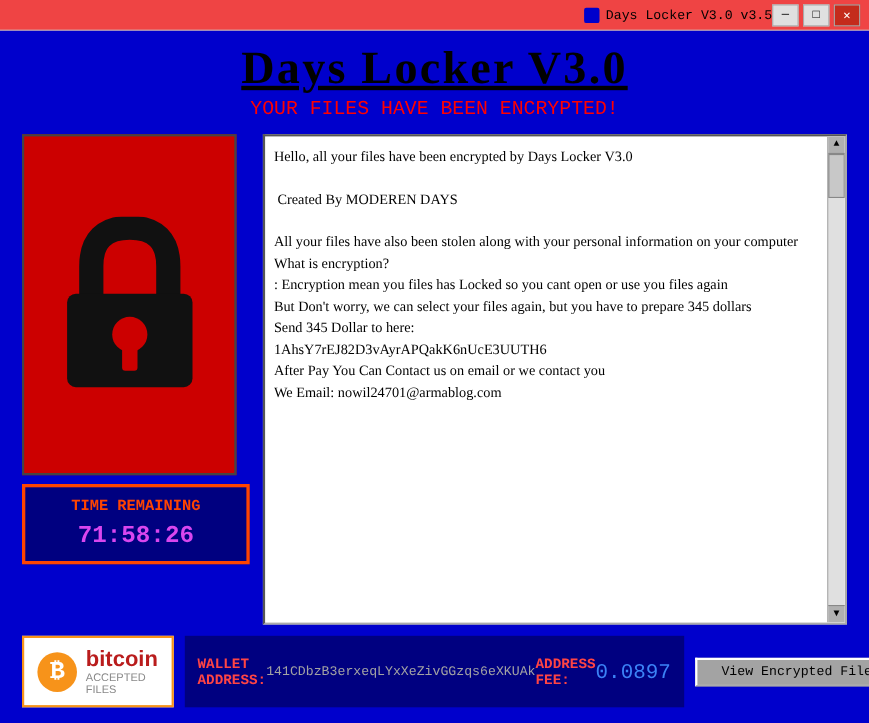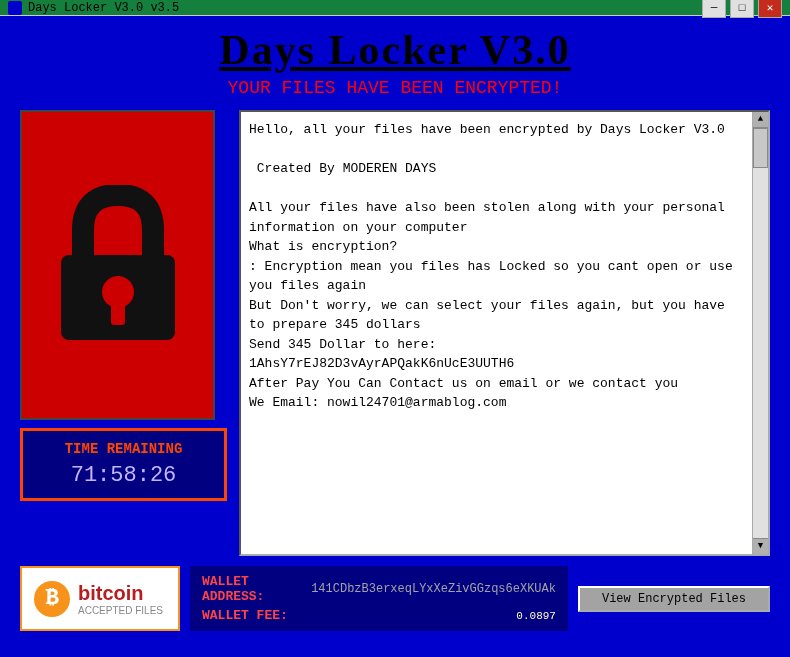--- a/index.html
+++ b/index.html
@@ -7,25 +7,25 @@
       width: 790px;
       height: 657px;
       background: #0000cc;
       font-family: 'Courier New', Courier, monospace;
       overflow: hidden;
       position: relative;
     }
 
     
     .title-bar {
-      background: #15803d;
-      height: 16px;
-      display: flex;
-      align-items: center;
-      justify-content: space-between;
+      background: #ef4444;
+      height: 28px;
+      display: flex;
+      align-items: center;
+      justify-content: flex-end;
       padding: 0 8px;
       border-bottom: 1px solid #ccc;
     }
     .title-bar-left {
       display: flex;
       align-items: center;
       gap: 6px;
       font-size: 12px;
       color: #000;
     }
@@ -150,23 +150,23 @@
 
     .timer-label {
       color: #ff4400;
       font-size: 14px;
       font-weight: bold;
       font-family: 'Courier New', monospace;
       margin-bottom: 6px;
     }
 
     .timer-value {
-      color: #c4b5fd;
+      color: #d946ef;
       font-size: 22px;
-      font-weight: normal;
+      font-weight: bold;
       font-family: 'Courier New', monospace;
     }
 
     
     .text-box {
       flex: 1;
       background: white;
       border: 2px inset #aaa;
       padding: 8px;
       font-size: 13px;
@@ -241,40 +241,40 @@
       font-family: Arial, sans-serif;
     }
 
     
     .info-panel {
       flex: 1;
       background: #000080;
       padding: 8px 12px;
       height: 65px;
       display: flex;
-      flex-direction: column;
+      flex-direction: row;
       justify-content: space-between;
     }
 
     .info-row {
       display: flex;
       justify-content: space-between;
       align-items: center;
     }
 
     .info-label {
       color: #ff4444;
       font-size: 13px;
       font-weight: bold;
       font-family: 'Courier New', monospace;
     }
 
     .info-value {
-      color: #fef9c3;
-      font-size: 11px;
+      color: #3b82f6;
+      font-size: 19px;
       font-family: 'Courier New', monospace;
     }
 
     .info-value.wallet {
       font-size: 12px;
       color: #a3a3a3;
     }
 
     
     .buttons-row {
@@ -338,21 +338,21 @@
       </div>
 
       <div class="timer-box">
         <div class="timer-label">TIME REMAINING</div>
         <div class="timer-value">71:58:26</div>
       </div>
 
     </div>
 
     <div class="text-box">
-      <div style="white-space: pre-wrap; padding-right: 16px;">Hello, all your files have been encrypted by Days Locker V3.0
+      <div style="white-space: pre-wrap; padding-right: 16px; font-family: Liberation Serif, serif;">Hello, all your files have been encrypted by Days Locker V3.0
 
  Created By MODEREN DAYS
 
 All your files have also been stolen along with your personal information on your computer
 What is encryption?
 : Encryption mean you files has Locked so you cant open or use you files again
 But Don't worry, we can select your files again, but you have to prepare 345 dollars
 Send 345 Dollar to here:
 1AhsY7rEJ82D3vAyrAPQakK6nUcE3UUTH6
 After Pay You Can Contact us on email or we contact you
@@ -377,21 +377,21 @@
         <span class="bitcoin-sub">ACCEPTED FILES</span>
       </div>
     </div>
 
     <div class="info-panel">
       <div class="info-row">
         <span class="info-label">WALLET ADDRESS:</span>
         <span class="info-value wallet">141CDbzB3erxeqLYxXeZivGGzqs6eXKUAk</span>
       </div>
       <div class="info-row">
-        <span class="info-label">WALLET FEE:</span>
+        <span class="info-label">ADDRESS FEE:</span>
         <span class="info-value">0.0897</span>
       </div>
     </div>
 
     <div class="buttons-row">
       <button class="action-btn">View Encrypted Files</button>
     </div>
 
   </div>
 

